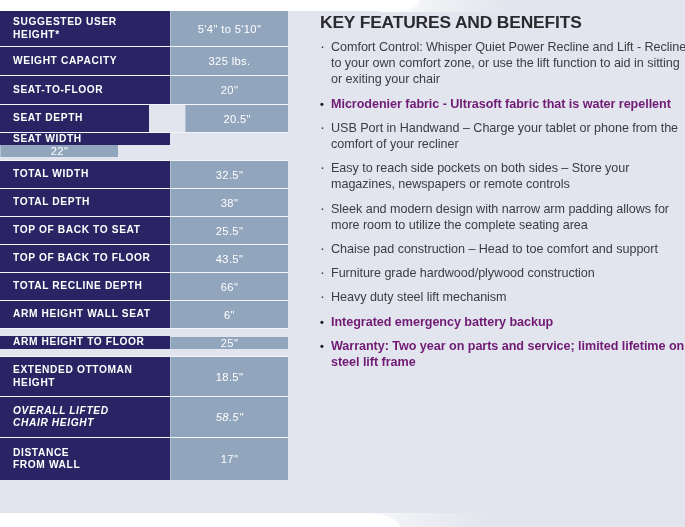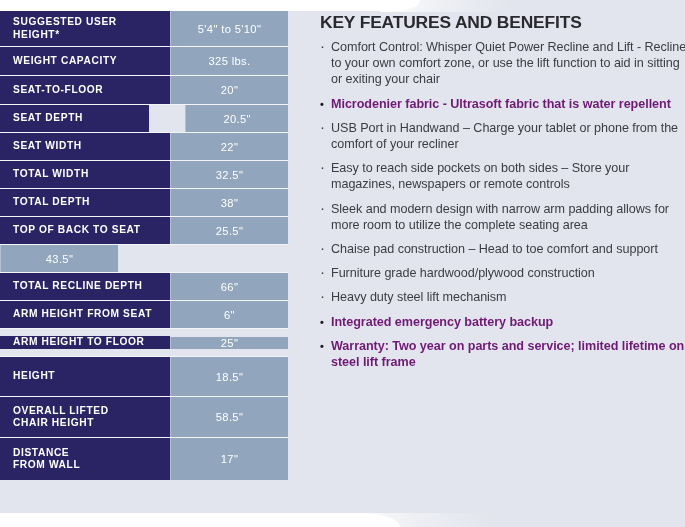--- a/index.html
+++ b/index.html
@@ -212,21 +212,21 @@
         <div class="spec-value">20"</div>
       </div>
       <div class="spec-row" style="height: 28px; gap: 36px;">
         <div class="spec-label">
           <div>
             <span>SEAT DEPTH</span>
           </div>
         </div>
         <div class="spec-value">20.5"</div>
       </div>
-      <div class="spec-row" style="height: 28px;">
+      <div class="spec-row" style="height: 28px; flex-direction: column;">
         <div class="spec-label">
           <div>
             <span>SEAT WIDTH</span>
           </div>
         </div>
         <div class="spec-value">22"</div>
       </div>
       <div class="spec-row" style="height: 28px;">
         <div class="spec-label">
           <div>
@@ -245,55 +245,61 @@
       </div>
       <div class="spec-row" style="height: 28px;">
         <div class="spec-label">
           <div>
             <span>TOP OF BACK TO SEAT</span>
           </div>
         </div>
         <div class="spec-value">25.5"</div>
       </div>
       <div class="spec-row" style="height: 28px;">
+        <div class="spec-label">
+          <div>
+            <span>TOP OF BACK TO FLOOR</span>
+          </div>
+        </div>
         <div class="spec-value">43.5"</div>
       </div>
       <div class="spec-row" style="height: 28px;">
         <div class="spec-label">
           <div>
             <span>TOTAL RECLINE DEPTH</span>
           </div>
         </div>
         <div class="spec-value">66"</div>
       </div>
       <div class="spec-row" style="height: 28px;">
         <div class="spec-label">
           <div>
-            <span>ARM HEIGHT FROM SEAT</span>
+            <span>ARM HEIGHT WALL SEAT</span>
           </div>
         </div>
         <div class="spec-value">6"</div>
       </div>
       <div class="spec-row" style="height: 28px; align-items: center;">
         <div class="spec-label">
           <div>
             <span>ARM HEIGHT TO FLOOR</span>
           </div>
         </div>
         <div class="spec-value">25"</div>
       </div>
       <div class="spec-row" style="height: 40px;">
         <div class="spec-label">
           <div>
+            <span>EXTENDED OTTOMAN</span>
             <span>HEIGHT</span>
           </div>
         </div>
         <div class="spec-value">18.5"</div>
       </div>
-      <div class="spec-row" style="height: 41px;">
+      <div class="spec-row" style="height: 41px; font-style: italic;">
         <div class="spec-label">
           <div>
             <span>OVERALL LIFTED</span>
             <span>CHAIR HEIGHT</span>
           </div>
         </div>
         <div class="spec-value">58.5"</div>
       </div>
       <div class="spec-row" style="height: 42px;">
         <div class="spec-label">

